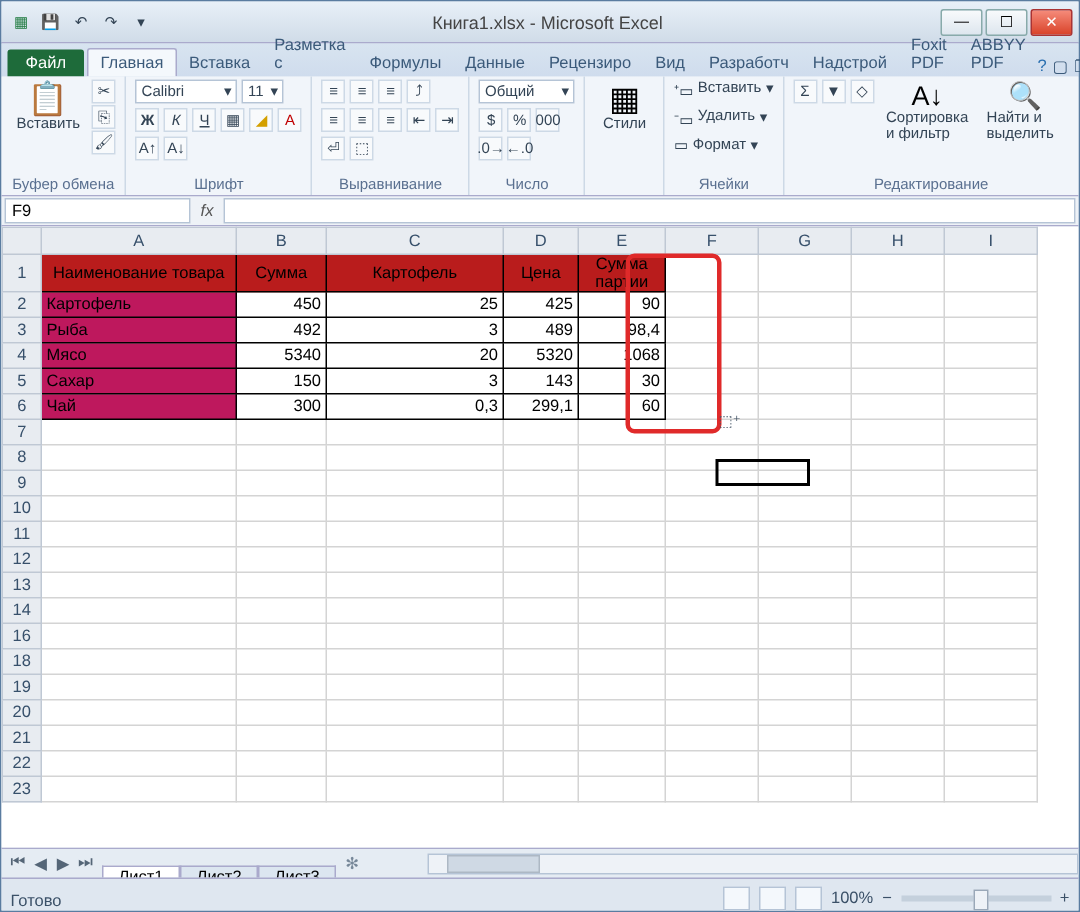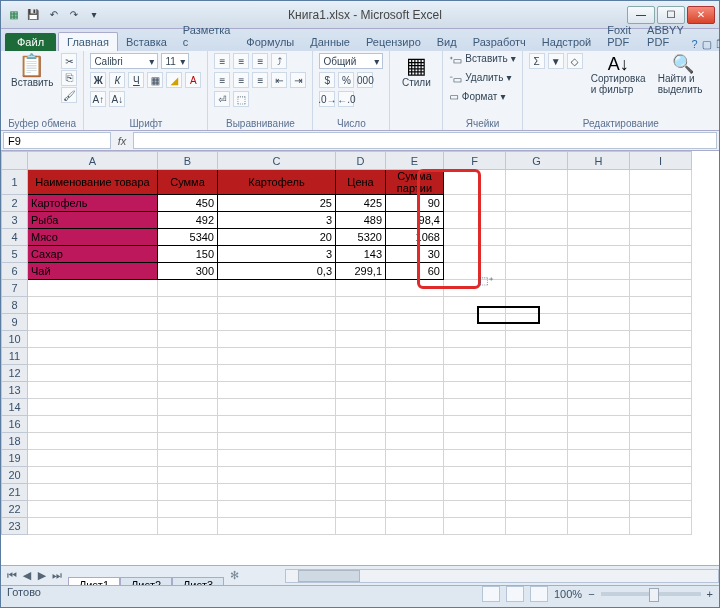--- a/index.html
+++ b/index.html
@@ -27,21 +27,21 @@
 .group-label { text-align: center; font-size: 10px; color: #5a7090; padding: 1px 0; }
 .rbtn { display: flex; flex-direction: column; align-items: center; justify-content: center; padding: 2px 4px; min-width: 40px; }
 .rbtn .icon { font-size: 22px; line-height: 1; }
 .rbtn .lbl { font-size: 10px; color: #345; }
 .stack { display: flex; flex-direction: column; gap: 1px; font-size: 10px; color: #345; }
 .stack .row { display: flex; align-items: flex-start; gap: 3px; height: 18px; }
 .sel { border: 1px solid #b5c4d6; background: #fff; padding: 0 3px; font-size: 10px; height: 16px; display: flex; align-items: center; justify-content: space-between; }
 .mini { width: 16px; height: 16px; border: 1px solid #cdd9e6; display: inline-flex; align-items: center; justify-content: center; font-size: 10px; background: #f8fafc; }
 
 .formula-bar { height: 20px; background: #eef2f7; border-bottom: 1px solid #aac; display: flex; align-items: center; }
-.name-box { width: 108px; border: 1px solid #b5c4d6; background: #fff; margin: 1px 2px; height: 17px; display: flex; align-items: center; padding: 0 4px; font-size: 11px; }
+.name-box { width: 124px; border: 1px solid #b5c4d6; background: #fff; margin: 1px 2px; height: 17px; display: flex; align-items: center; padding: 0 4px; font-size: 11px; }
 .fx { width: 18px; text-align: center; font-style: italic; color: #555; }
 .formula-input { flex: 1; border: 1px solid #b5c4d6; background: #fff; margin: 1px 2px; height: 17px; }
 
 .sheet-area { flex: 1; background: #fff; position: relative; overflow: hidden; }
 .grid { border-collapse: collapse; }
 .grid th, .grid td { border: 1px solid #d4d4d4; font-size: 11px; font-weight: normal; }
 .grid .corner { width: 26px; height: 18px; background: #e8ecf1; border: 1px solid #bfc8d4; }
 .grid .colh { height: 18px; background: #e8ecf1; text-align: center; color: #37506b; border: 1px solid #bfc8d4; }
 .grid .rowh { width: 26px; background: #e8ecf1; text-align: center; color: #37506b; border: 1px solid #bfc8d4; }
 .grid td.cell { height: 17px; padding: 0 3px; background: #fff; }
@@ -55,21 +55,21 @@
 .fill-handle { position: absolute; width: 12px; height: 12px; font-size: 10px; color: #456; }
 
 .sheet-tabs { height: 20px; background: #e5ecf3; border-top: 1px solid #aac; display: flex; align-items: center; font-size: 11px; }
 .sheet-nav { display: flex; gap: 1px; padding: 0 4px; }
 .sheet-nav span { width: 14px; text-align: center; color: #567; }
 .sheet-tab { padding: 1px 10px; background: #fff; border: 1px solid #aac; border-bottom: none; margin-top: 18px; font-size: 11px; }
 .sheet-tab.inactive { background: #dce6f0; }
 .hscroll { flex: 1; margin-left: 40px; height: 14px; border: 1px solid #b5c4d6; background: #eef2f7; position: relative; }
 .hscroll::before { content: ''; position: absolute; left: 12px; width: 60px; top: 0; bottom: 0; background: #cfd9e4; border: 1px solid #adb8c4; }
 
-.status-bar { height: 22px; background: #dfe7f0; border-top: 1px solid #aac; display: flex; align-items: flex-start; padding: 0 6px; font-size: 11px; color: #3b5168; }
+.status-bar { height: 22px; background: #dfe7f0; border-top: 1px solid #aac; display: flex; align-items: flex-end; padding: 0 6px; font-size: 11px; color: #3b5168; }
 .status-bar .right { margin-left: auto; display: flex; align-items: center; gap: 6px; }
 .view-btn { width: 18px; height: 16px; border: 1px solid #b5c4d6; background: #f4f8fc; }
 .zoom-slider { width: 100px; height: 4px; background: #c4d0dc; position: relative; }
 .zoom-slider::after { content: ''; position: absolute; left: 48px; top: -4px; width: 8px; height: 12px; background: #eef2f7; border: 1px solid #9aa8b8; }
 </style>
 </head>
 <body>
 
 <div class="window">
 

